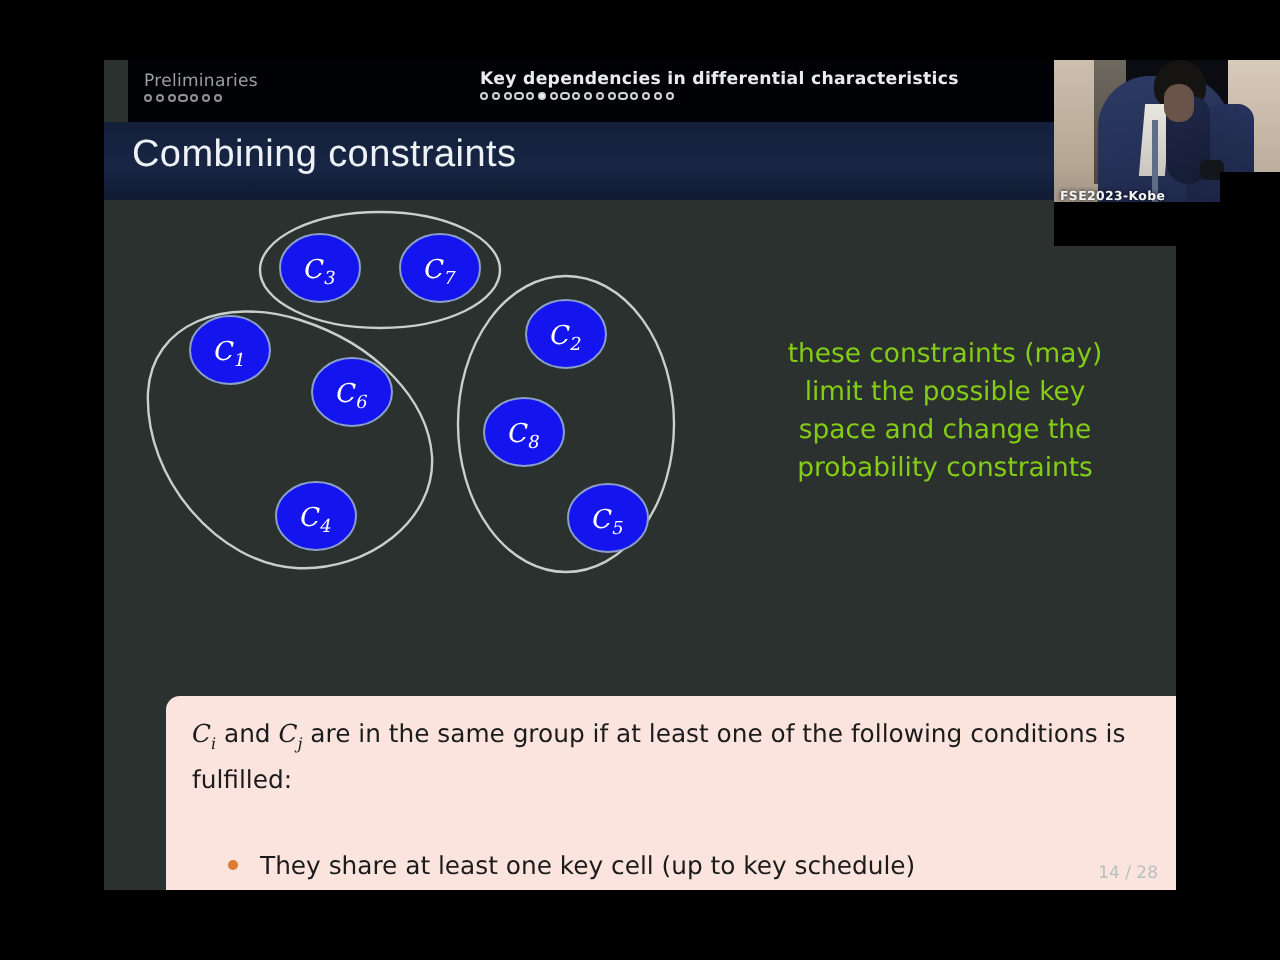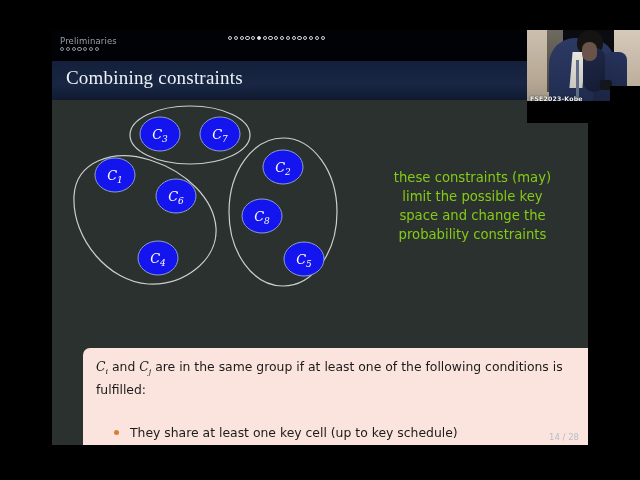--- a/index.html
+++ b/index.html
@@ -28,21 +28,21 @@
     top: 30px;
     width: 536px;
     height: 415px;
     background: #2b312e;
     overflow: hidden;
   }
 
   
   #slide-header {
     position: absolute;
-    left: 0;
+    left: 12px;
     top: 0;
     width: 536px;
     height: 31px;
     background: #000205;
   }
   .hdr-block {
     position: absolute;
     color: #9aa0a5;
     font-family: "DejaVu Sans", sans-serif;
   }
@@ -83,21 +83,21 @@
     width: 536px;
     height: 39px;
     background: linear-gradient(180deg, #14203a 0%, #182644 60%, #101a30 100%);
   }
   #slide-title {
     position: absolute;
     left: 14px;
     top: 6px;
     color: #eef2f7;
     font-size: 19px;
-    font-family: Liberation Serif, serif;
+    font-family: Liberation Sans, sans-serif;
     font-weight: normal;
     letter-spacing: 0.2px;
   }
 
   
   #slide-body {
     position: absolute;
     left: 0;
     top: 70px;
     width: 536px;
@@ -291,20 +291,21 @@
           <span class="dot"></span>
           <span class="dot"></span>
           <span class="dot"></span>
           <span class="dot"></span>
           <span class="dot"></span>
           <span class="dot"></span>
         </div>
       </div>
 
       <div class="hdr-block" id="hdr-center">
+        <div class="hdr-title">Key dependencies in differential characteristics</div>
         <div class="dotrow">
           <span class="dot"></span>
           <span class="dot"></span>
           <span class="dot"></span>
           <span class="dot"></span>
           <span class="dot"></span>
           <span class="dot filled"></span>
           <span class="dot"></span>
           <span class="dot"></span>
           <span class="dot"></span>

